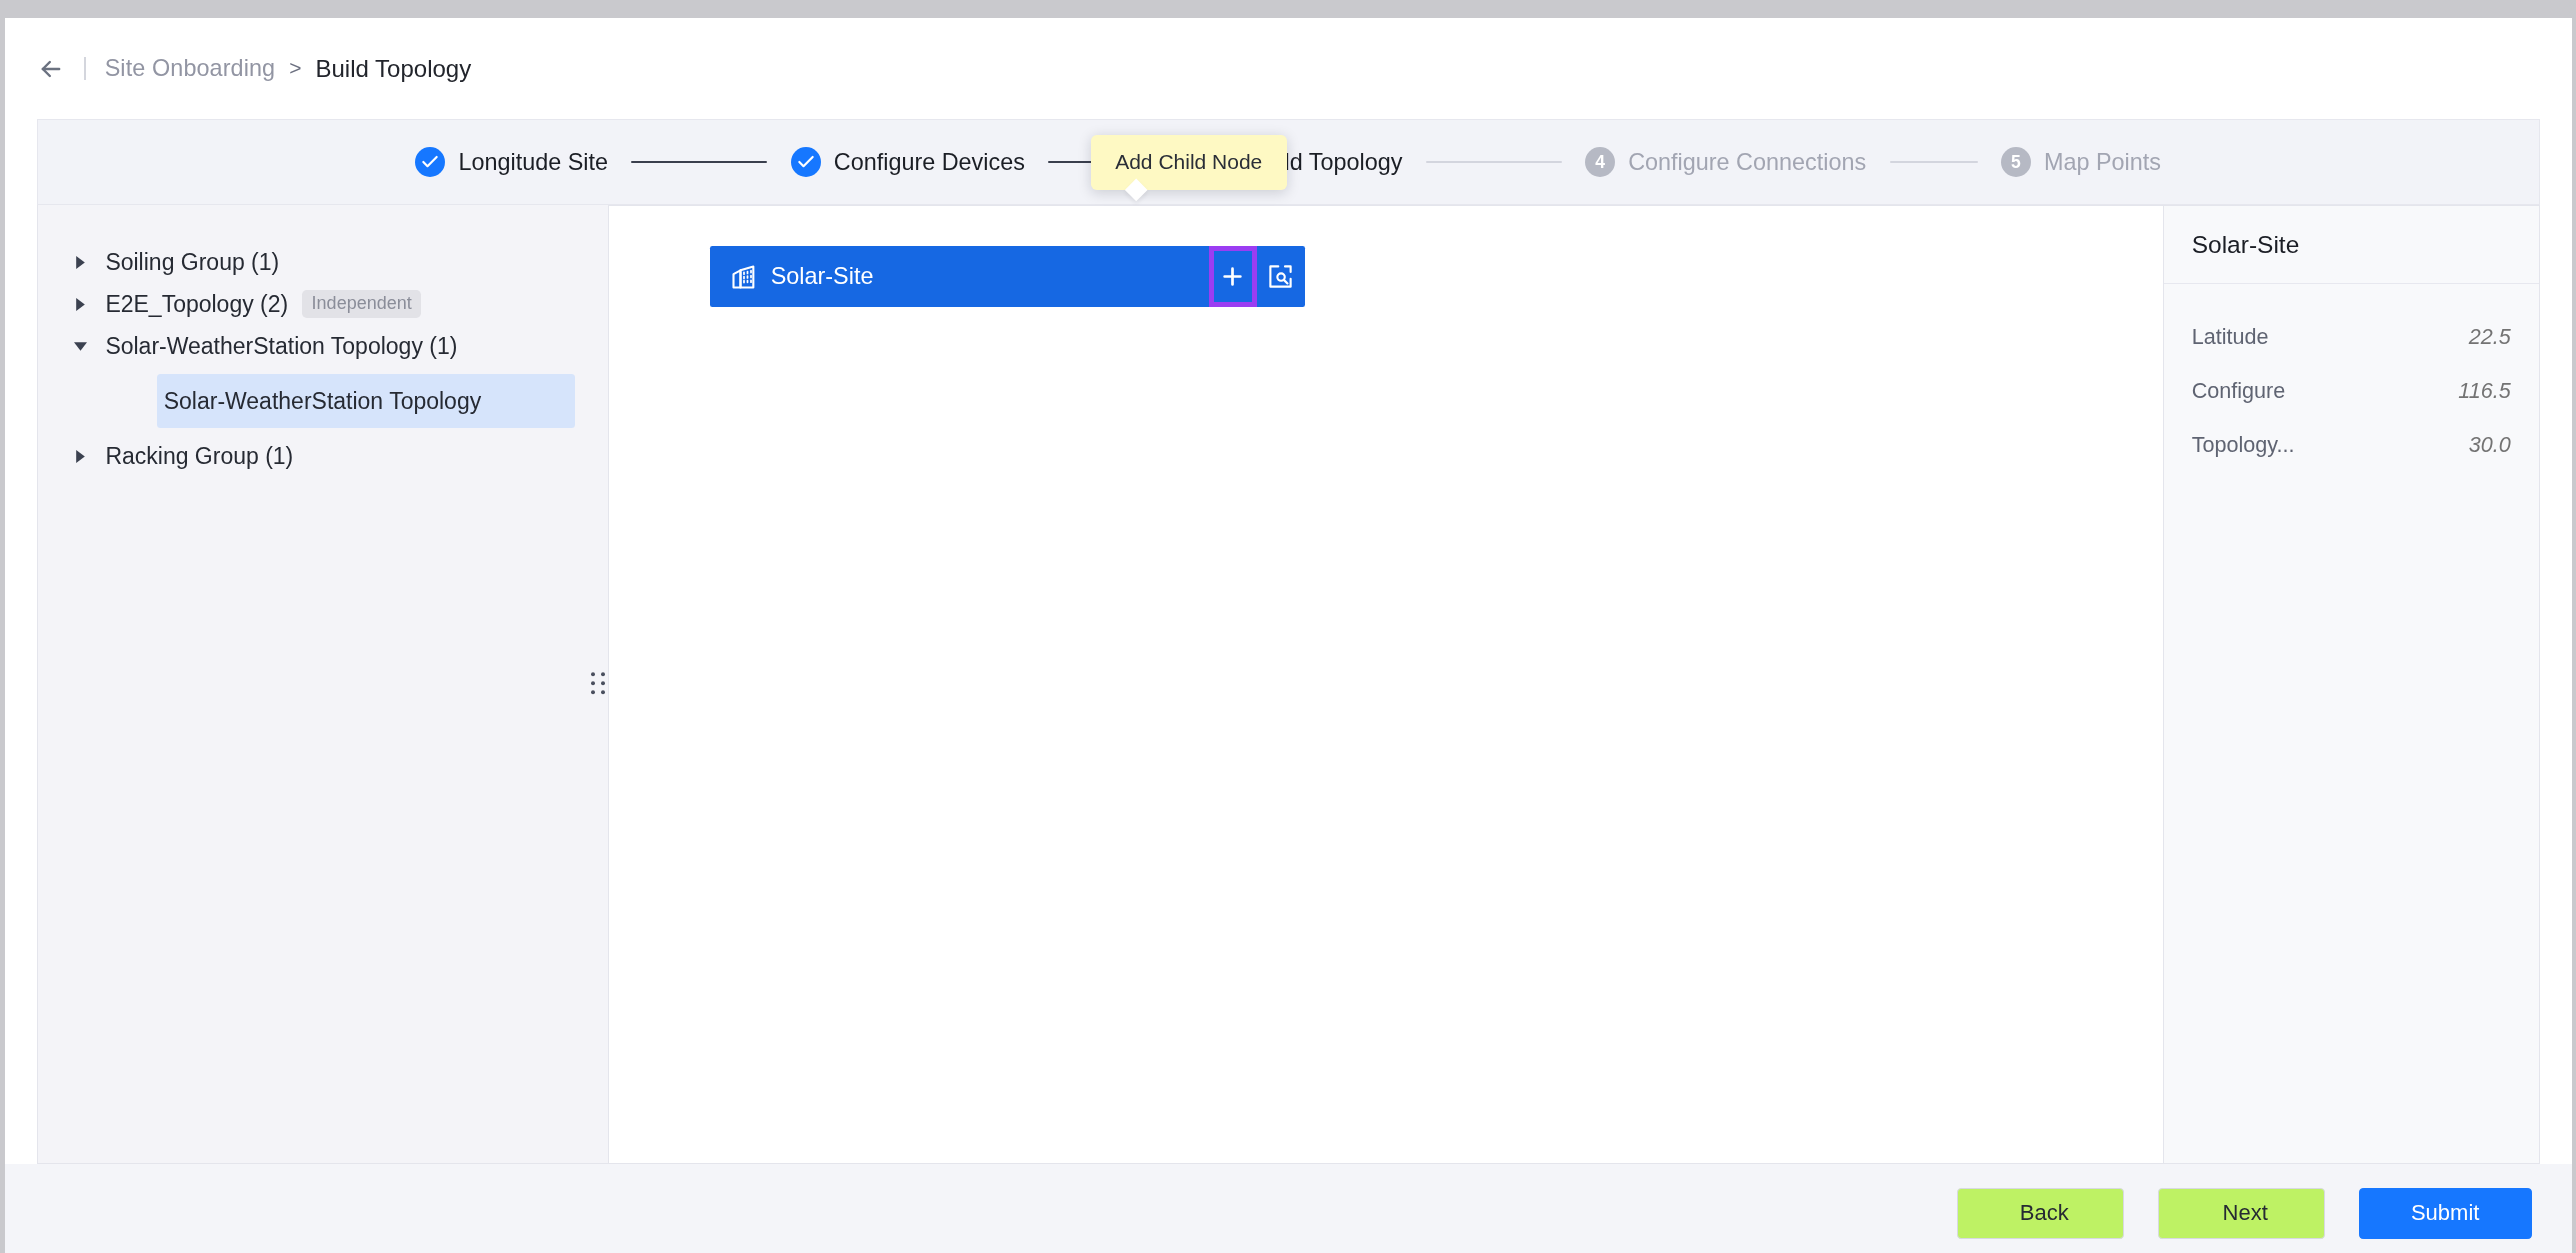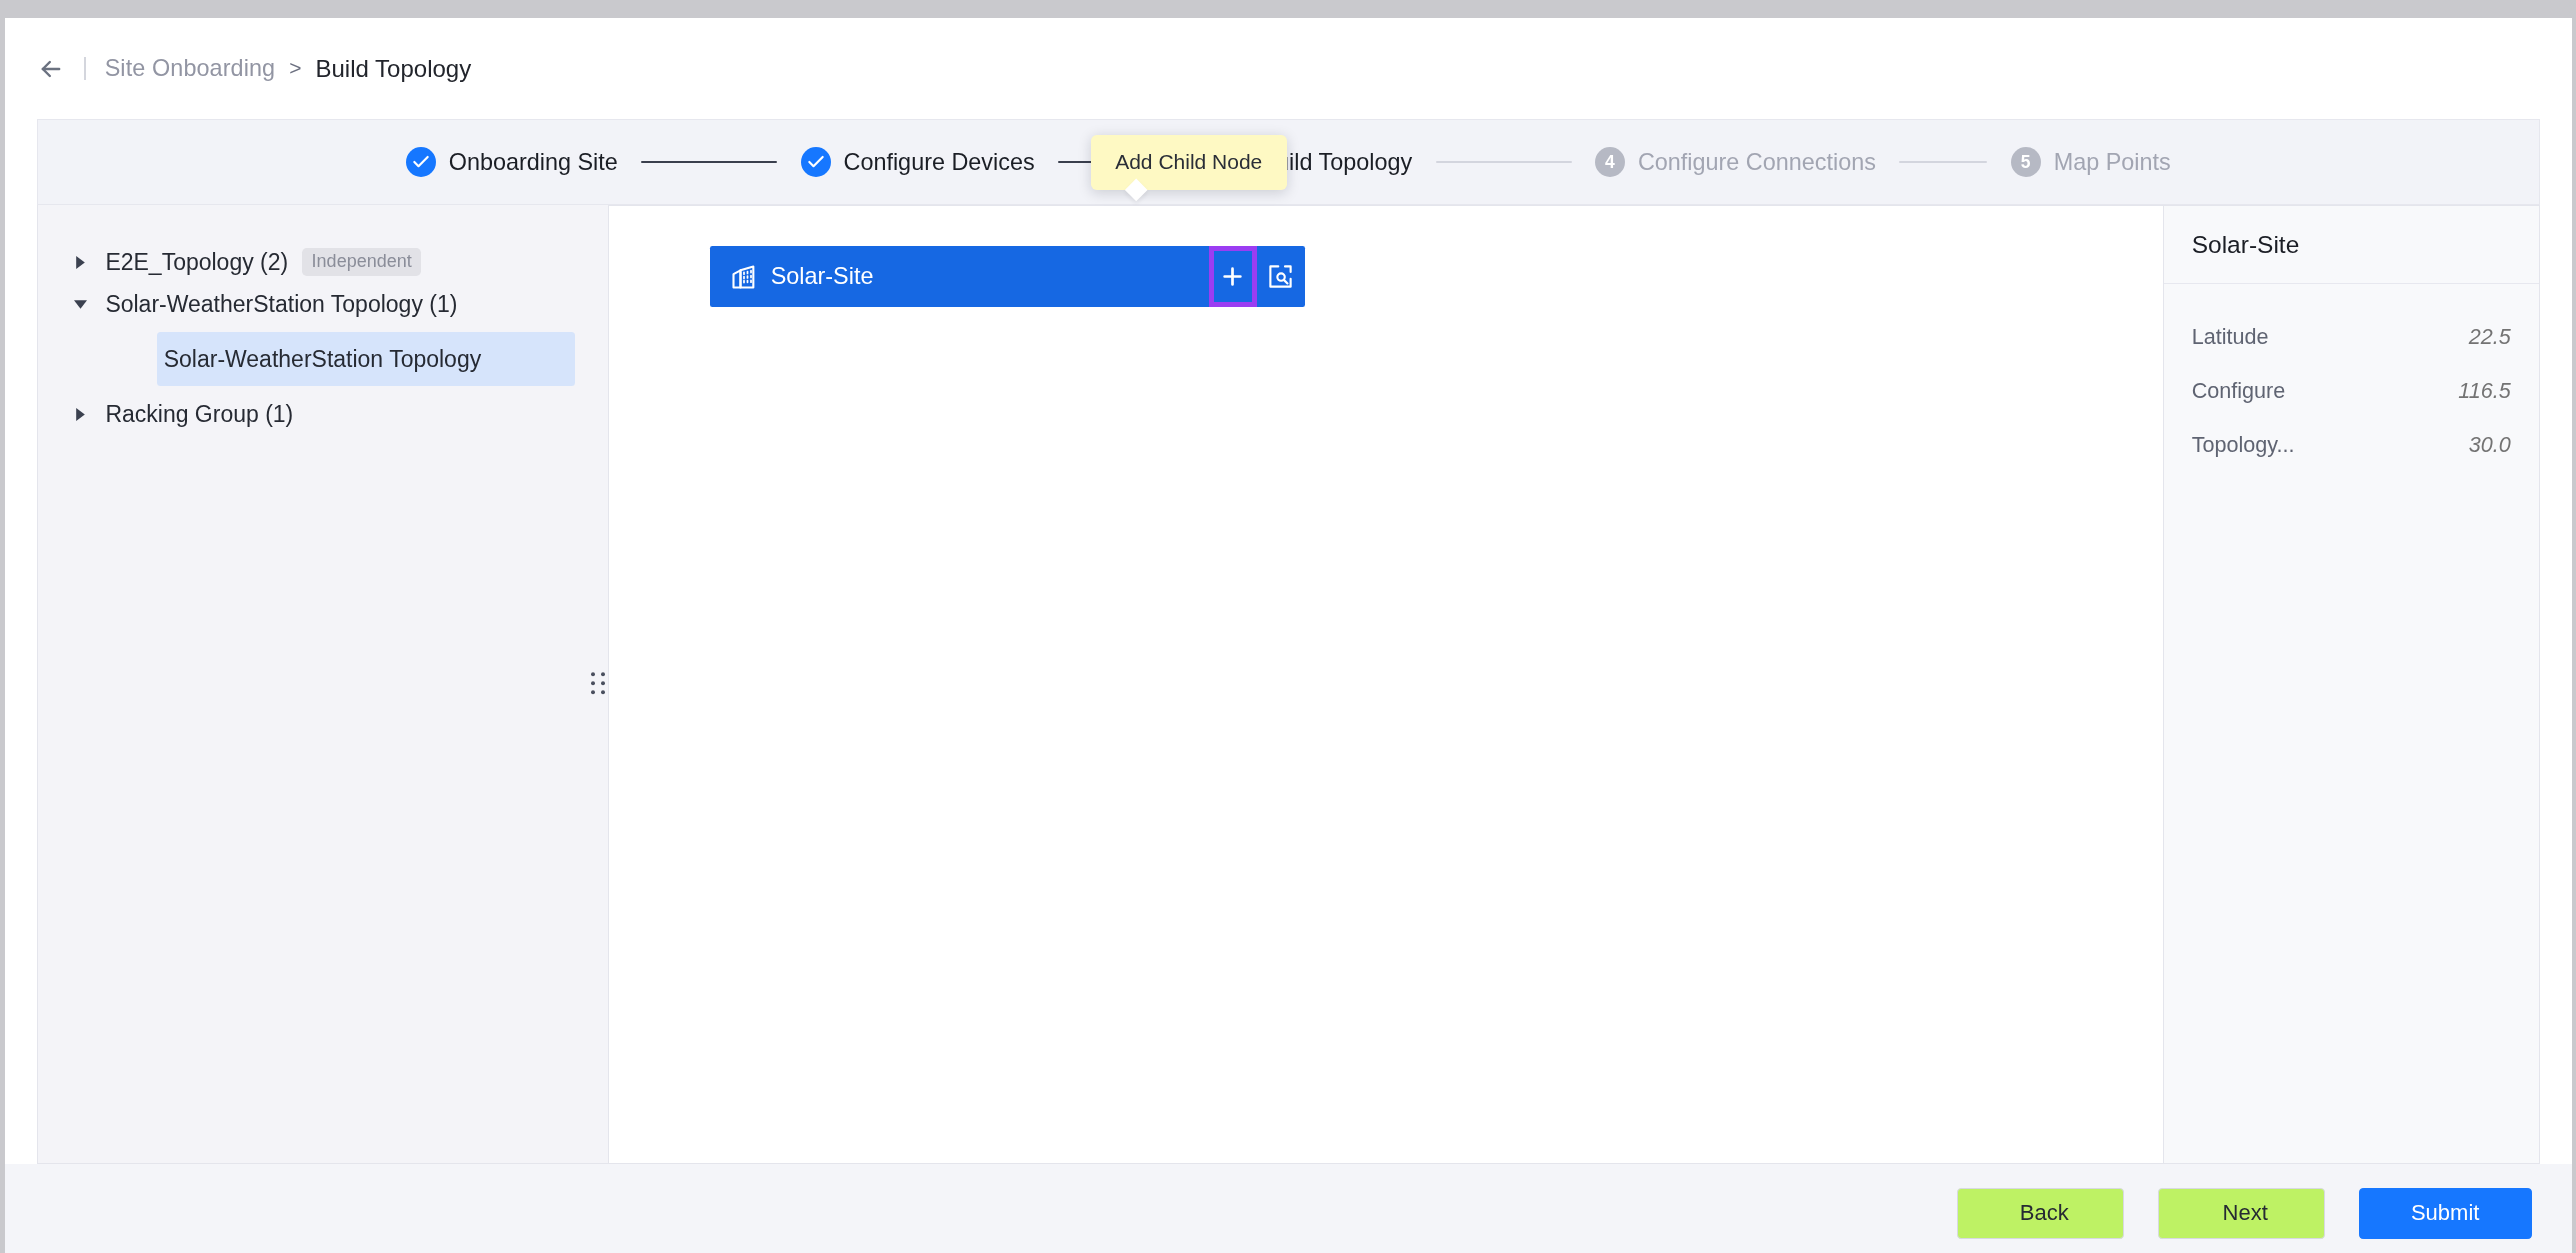--- a/index.html
+++ b/index.html
@@ -262,21 +262,21 @@
   </div>
 
   <div class="stepper">
 
     <div class="step">
       <span class="step-badge done">
         <svg viewBox="0 0 24 24" fill="none" stroke="#ffffff" stroke-width="2.6" stroke-linecap="round" stroke-linejoin="round">
             <path d="M20 6L9 17l-5-5"></path>
           </svg>
       </span>
-      <span class="step-label done">Onboarding Site</span>
+      <span class="step-label done">Longitude Site</span>
     </div>
     <div class="step-conn dark"></div>
 
     <div class="step">
       <span class="step-badge done">
         <svg viewBox="0 0 24 24" fill="none" stroke="#ffffff" stroke-width="2.6" stroke-linecap="round" stroke-linejoin="round">
             <path d="M20 6L9 17l-5-5"></path>
           </svg>
       </span>
       <span class="step-label done">Configure Devices</span>
@@ -300,20 +300,28 @@
       <span class="step-label todo">Map Points</span>
     </div>
 
   </div>
 
   <div class="body-wrap">
 
     <div class="tree-panel">
       <div class="tree-inner">
 
+        <div class="tree-row">
+          <span class="caret">
+            <svg viewBox="0 0 10 12" fill="currentColor">
+                <path d="M1 0l8 6-8 6z"></path>
+              </svg>
+          </span>
+          <span class="tree-text">Soiling Group (1)</span>
+        </div>
 
         <div class="tree-row">
           <span class="caret">
             <svg viewBox="0 0 10 12" fill="currentColor">
                 <path d="M1 0l8 6-8 6z"></path>
               </svg>
           </span>
           <span class="tree-text">E2E_Topology (2)</span>
           <span class="badge-independent">Independent</span>
         </div>

